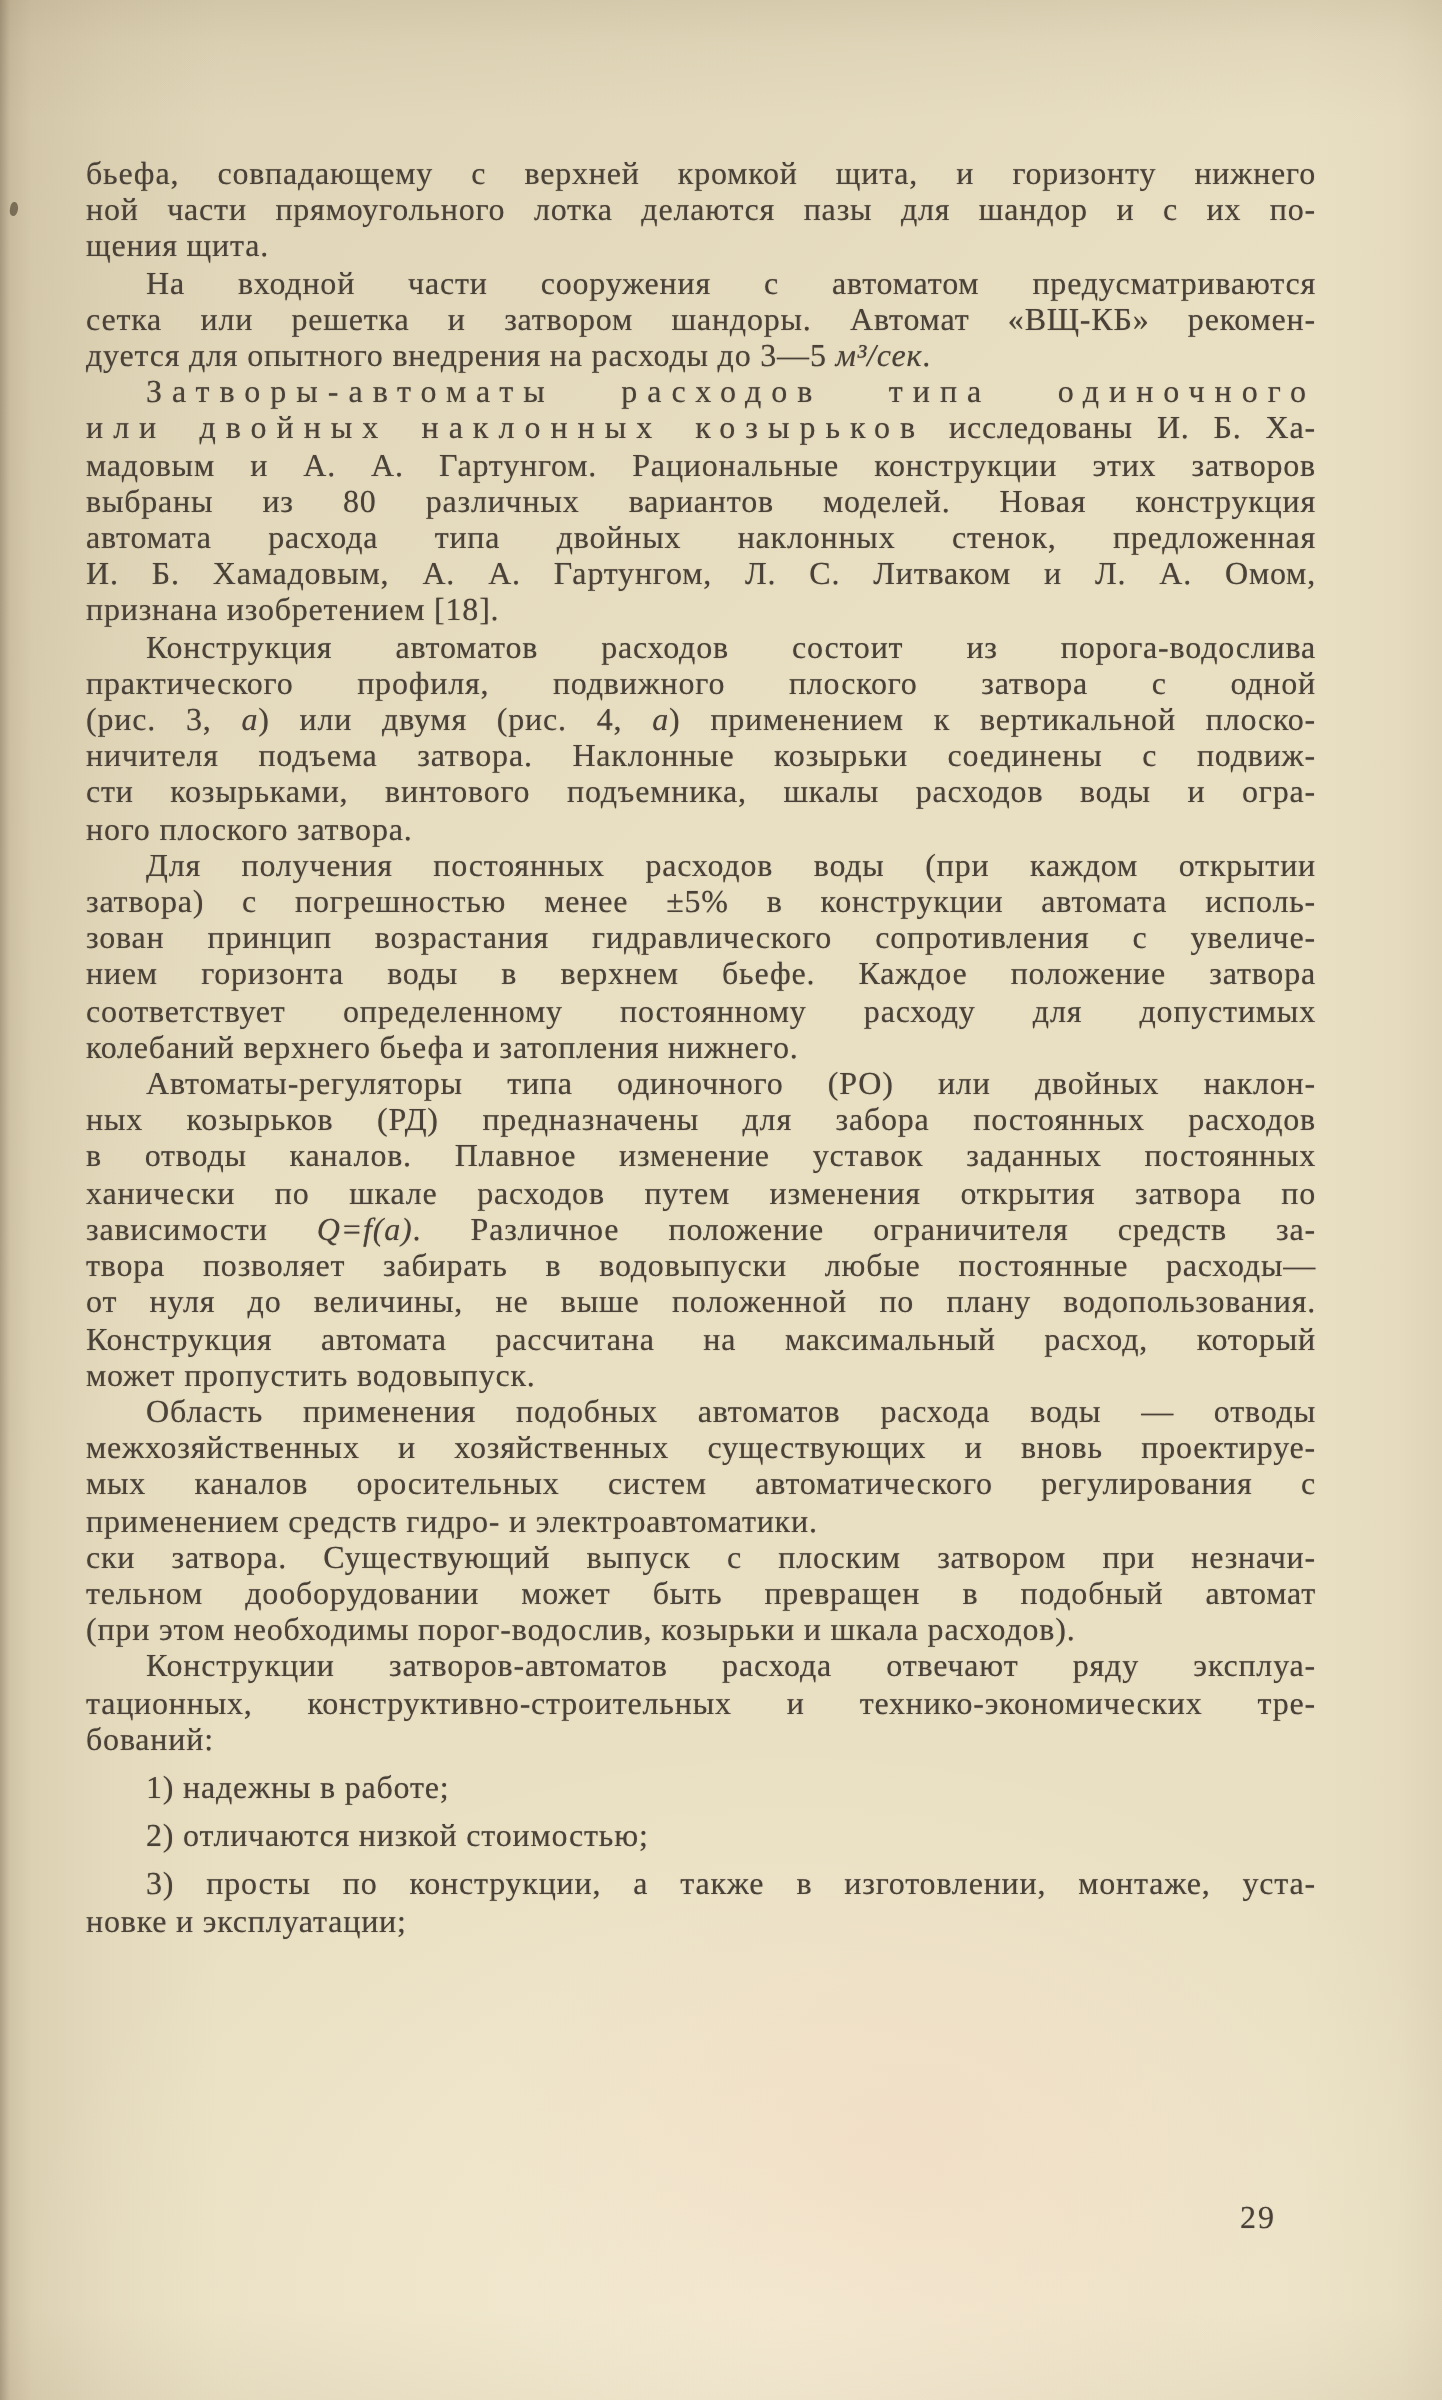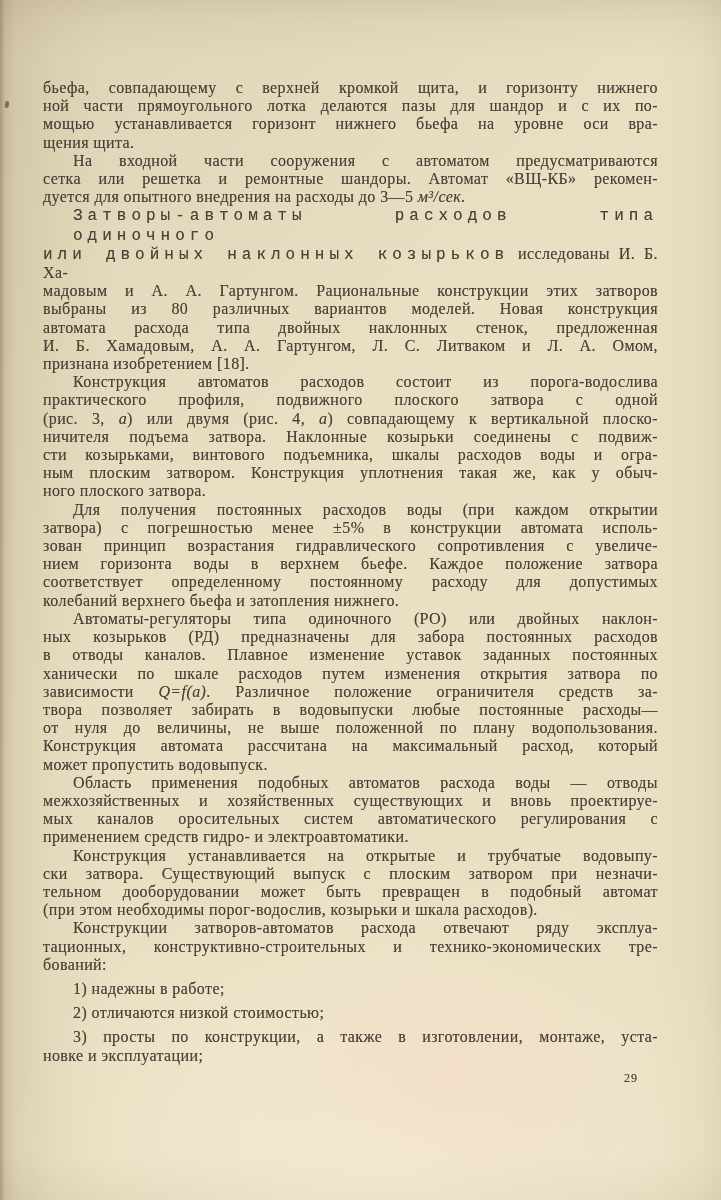--- a/index.html
+++ b/index.html
@@ -23,66 +23,64 @@
     letter-spacing:0.4px;
     text-shadow:0 0 0.5px rgba(74,66,56,0.55);
   }
   .par{margin:0;}
   .par.list{margin-top:6px;}
   .line{text-align:justify;text-align-last:justify;}
   .line.ind{padding-left:30px;}
   .line.last{text-align-last:left;}
   .seg-n{font-style:normal;}
   .seg-i{font-style:italic;}
-  .seg-sp{letter-spacing:5px;font-family:Liberation Mono, monospace;}
+  .seg-sp{letter-spacing:5px;}
   .page-number{
-    position:absolute;left:43px;top:1071px;width:595px;text-align:right;
+    position:absolute;left:43px;top:1101px;width:595px;text-align:right;
     font-family:"Liberation Serif","DejaVu Serif",serif;
-    font-size:12px;color:var(--ink,#4a4238);letter-spacing:1px;
+    font-size:16px;color:var(--ink,#4a4238);letter-spacing:1px;
     text-shadow:0 0 0.5px rgba(74,66,56,0.55);
   }
   .speck{
     position:absolute;left:5px;top:101px;width:4px;height:7px;
     background:rgba(70,56,40,0.6);border-radius:40% 60% 50% 50%;
     transform:rotate(12deg);
   }
 </style>
 </head>
 <body>
 
 <div class="page">
   <div class="speck"></div>
   <div class="page-text">
       <div class="par">
         <div class="line"><span class="seg-n">бьефа, совпадающему с верхней кромкой щита, и горизонту нижнего</span></div>
         <div class="line"><span class="seg-n">ной части прямоугольного лотка делаются пазы для шандор и с их по-</span></div>
-        <div class="line"><span class="seg-n">мощью устанавливается горизонт нижнего бьефа на уровне оси вра-</span></div>
         <div class="line last"><span class="seg-n">щения щита.</span></div>
       </div>
       <div class="par">
         <div class="line ind"><span class="seg-n">На входной части сооружения с автоматом предусматриваются</span></div>
-        <div class="line"><span class="seg-n">сетка или решетка и ремонтные шандоры. Автомат «ВЩ-КБ» рекомен-</span></div>
+        <div class="line"><span class="seg-n">сетка или решетка и затвором шандоры. Автомат «ВЩ-КБ» рекомен-</span></div>
         <div class="line last"><span class="seg-n">дуется для опытного внедрения на расходы до 3—5 </span><span class="seg-i">м³/сек</span><span class="seg-n">.</span></div>
       </div>
       <div class="par">
         <div class="line ind"><span class="seg-sp">Затворы-автоматы расходов типа одиночного</span></div>
         <div class="line"><span class="seg-sp">или двойных наклонных козырьков</span><span class="seg-n"> исследованы И. Б. Ха-</span></div>
         <div class="line"><span class="seg-n">мадовым и А. А. Гартунгом. Рациональные конструкции этих затворов</span></div>
         <div class="line"><span class="seg-n">выбраны из 80 различных вариантов моделей. Новая конструкция</span></div>
         <div class="line"><span class="seg-n">автомата расхода типа двойных наклонных стенок, предложенная</span></div>
         <div class="line"><span class="seg-n">И. Б. Хамадовым, А. А. Гартунгом, Л. С. Литваком и Л. А. Омом,</span></div>
         <div class="line last"><span class="seg-n">признана изобретением [18].</span></div>
       </div>
       <div class="par">
         <div class="line ind"><span class="seg-n">Конструкция автоматов расходов состоит из порога-водослива</span></div>
         <div class="line"><span class="seg-n">практического профиля, подвижного плоского затвора с одной</span></div>
-        <div class="line"><span class="seg-n">(рис. 3, </span><span class="seg-i">а</span><span class="seg-n">) или двумя (рис. 4, </span><span class="seg-i">а</span><span class="seg-n">) совпадающему к вертикальной плоско-</span></div>
+        <div class="line"><span class="seg-n">(рис. 3, </span><span class="seg-i">а</span><span class="seg-n">) или двумя (рис. 4, </span><span class="seg-i">а</span><span class="seg-n">) применением к вертикальной плоско-</span></div>
         <div class="line"><span class="seg-n">ничителя подъема затвора. Наклонные козырьки соединены с подвиж-</span></div>
         <div class="line"><span class="seg-n">сти козырьками, винтового подъемника, шкалы расходов воды и огра-</span></div>
-        <div class="line"><span class="seg-n">ным плоским затвором. Конструкция уплотнения такая же, как у обыч-</span></div>
         <div class="line last"><span class="seg-n">ного плоского затвора.</span></div>
       </div>
       <div class="par">
         <div class="line ind"><span class="seg-n">Для получения постоянных расходов воды (при каждом открытии</span></div>
         <div class="line"><span class="seg-n">затвора) с погрешностью менее ±5% в конструкции автомата исполь-</span></div>
         <div class="line"><span class="seg-n">зован принцип возрастания гидравлического сопротивления с увеличе-</span></div>
         <div class="line"><span class="seg-n">нием горизонта воды в верхнем бьефе. Каждое положение затвора</span></div>
         <div class="line"><span class="seg-n">соответствует определенному постоянному расходу для допустимых</span></div>
         <div class="line last"><span class="seg-n">колебаний верхнего бьефа и затопления нижнего.</span></div>
       </div>
@@ -97,21 +95,20 @@
         <div class="line"><span class="seg-n">Конструкция автомата рассчитана на максимальный расход, который</span></div>
         <div class="line last"><span class="seg-n">может пропустить водовыпуск.</span></div>
       </div>
       <div class="par">
         <div class="line ind"><span class="seg-n">Область применения подобных автоматов расхода воды — отводы</span></div>
         <div class="line"><span class="seg-n">межхозяйственных и хозяйственных существующих и вновь проектируе-</span></div>
         <div class="line"><span class="seg-n">мых каналов оросительных систем автоматического регулирования с</span></div>
         <div class="line last"><span class="seg-n">применением средств гидро- и электроавтоматики.</span></div>
       </div>
       <div class="par">
-        <div class="line ind"><span class="seg-n">Конструкция устанавливается на открытые и трубчатые водовыпу-</span></div>
         <div class="line"><span class="seg-n">ски затвора. Существующий выпуск с плоским затвором при незначи-</span></div>
         <div class="line"><span class="seg-n">тельном дооборудовании может быть превращен в подобный автомат</span></div>
         <div class="line last"><span class="seg-n">(при этом необходимы порог-водослив, козырьки и шкала расходов).</span></div>
       </div>
       <div class="par">
         <div class="line ind"><span class="seg-n">Конструкции затворов-автоматов расхода отвечают ряду эксплуа-</span></div>
         <div class="line"><span class="seg-n">тационных, конструктивно-строительных и технико-экономических тре-</span></div>
         <div class="line last"><span class="seg-n">бований:</span></div>
       </div>
       <div class="par list">

